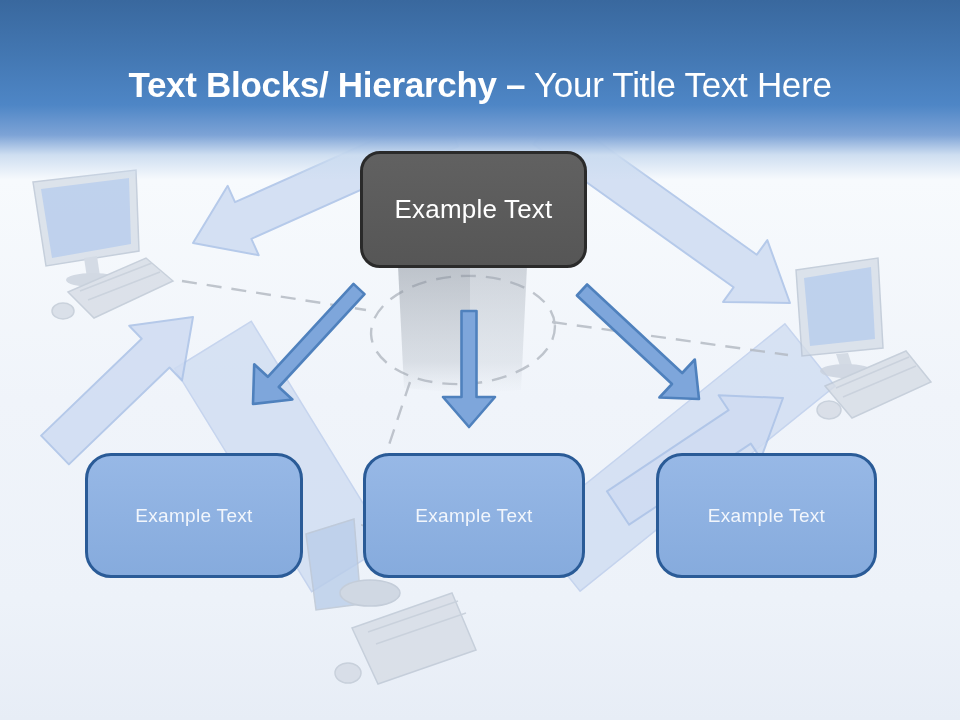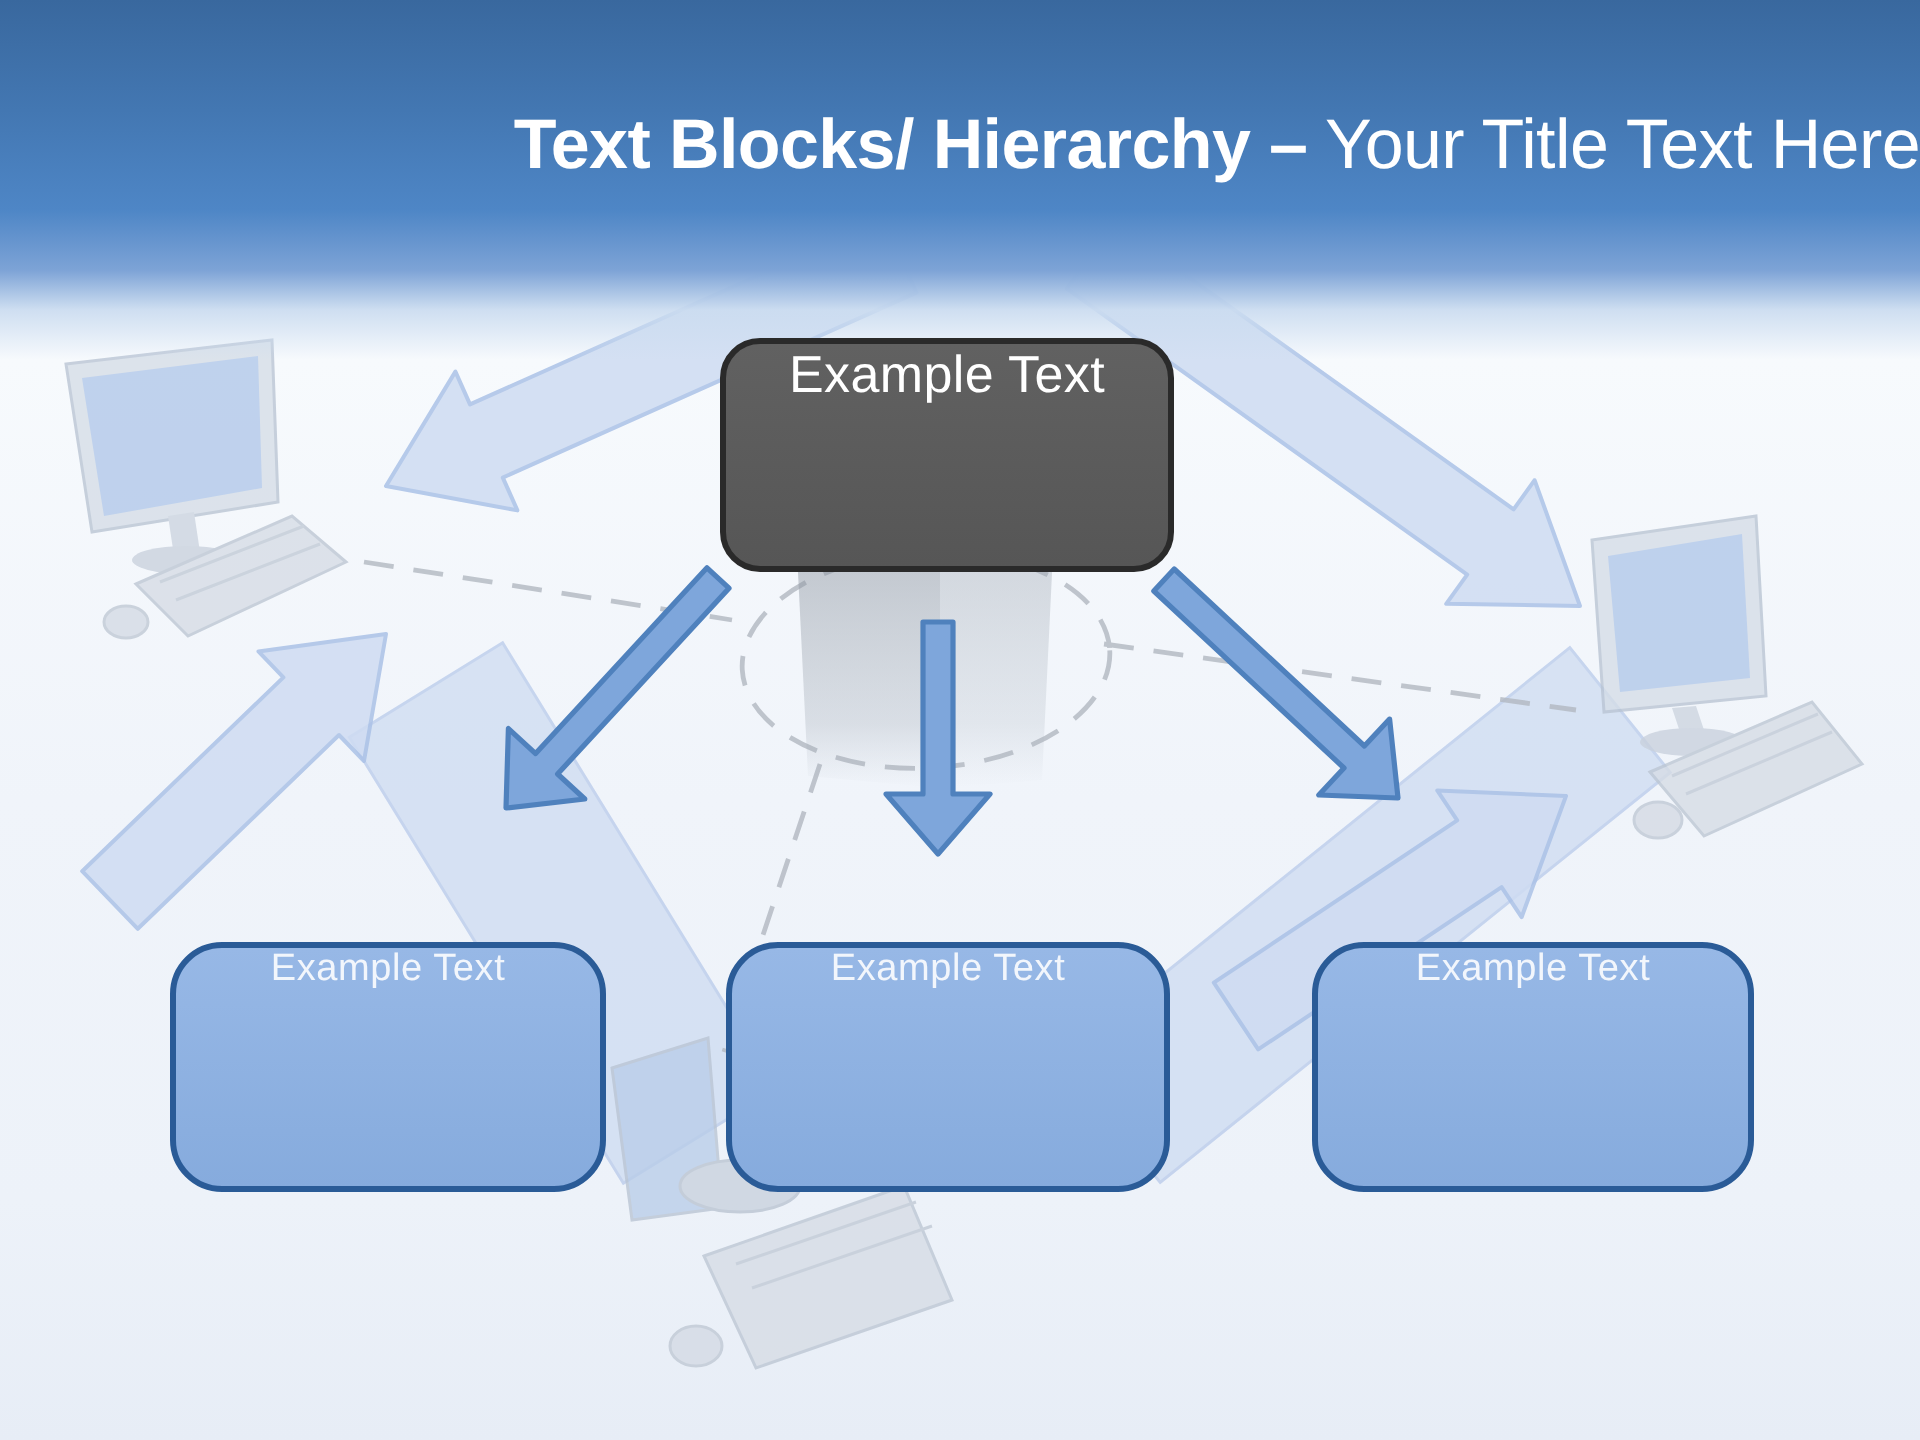--- a/index.html
+++ b/index.html
@@ -14,29 +14,29 @@
     position:absolute;left:0;top:0;width:960px;height:182px;z-index:2;pointer-events:none;
     background:linear-gradient(180deg,
       var(--header-top,#39689e) 0px,
       #4377b2 55px,
       var(--header-mid,#4e86c6) 105px,
       #7da3d6 135px,
       rgba(203,220,240,0.92) 155px,
       rgba(238,243,250,0) 180px);
   }
   .title{
-    position:absolute;left:0;top:54px;width:960px;margin:0;z-index:3;
-    text-align:right;color:var(--text-light,#ffffff);
+    position:absolute;left:0;top:66px;width:960px;margin:0;z-index:3;
+    text-align:center;color:var(--text-light,#ffffff);
     font-size:35px;line-height:1.1;letter-spacing:-0.3px;font-weight:400;
   }
   .title .t-bold{font-weight:700;}
   .fg-arrows{position:absolute;left:0;top:0;z-index:4;}
   .node{
-    position:absolute;z-index:5;display:flex;align-items:flex-start;justify-content:center;
-    text-align:center;box-sizing:border-box;color:var(--text-light,#ffffff);margin-top:18px;
+    position:absolute;z-index:5;display:flex;align-items:center;justify-content:center;
+    text-align:center;box-sizing:border-box;color:var(--text-light,#ffffff);
   }
   .node-root{
     left:360px;top:151px;width:227px;height:117px;border-radius:20px;
     background:linear-gradient(180deg,#616161,var(--root-fill,#565656));
     border:3.5px solid var(--root-border,#2a2a2a);
     font-size:26px;letter-spacing:0.2px;
   }
   .node-child{
     top:453px;width:220px;height:125px;border-radius:26px;
     background:linear-gradient(180deg,#97b8e6,var(--child-fill,#86abdd));

